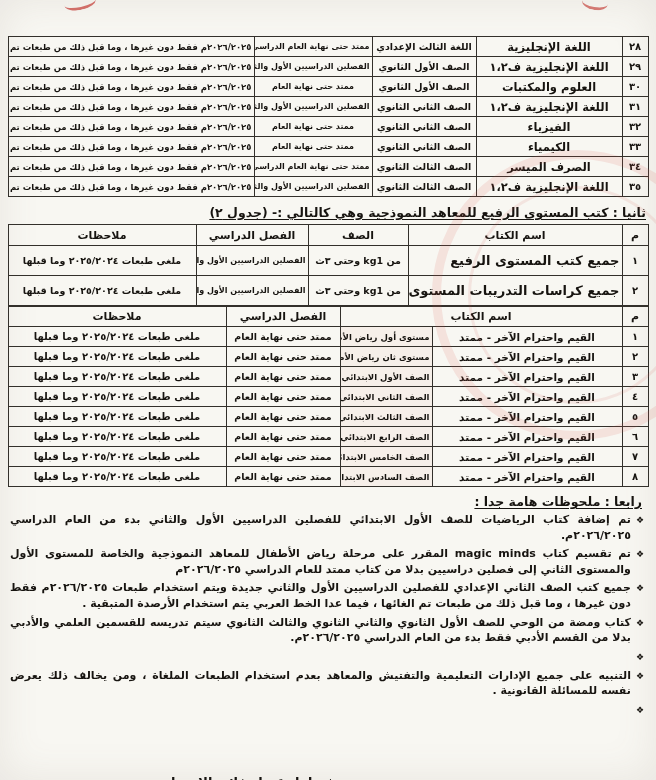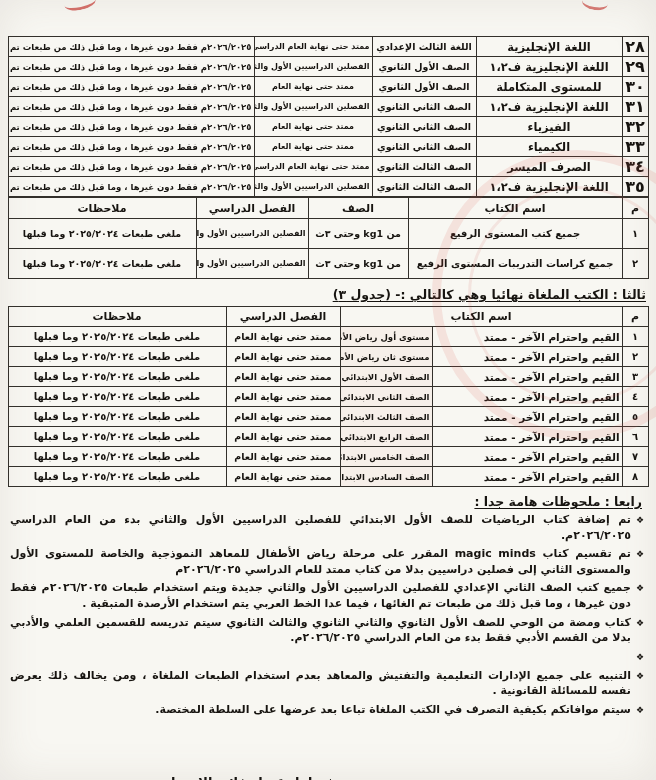--- a/index.html
+++ b/index.html
@@ -27,42 +27,42 @@
     border:1px solid #33302b;
     font-weight:bold;
     text-align:center;
     vertical-align:middle;
     padding:0 2px;
     overflow:hidden;
     white-space:nowrap;
   }
   
   .t1 tr   { height:20px; }
-  .t1 .c-num   { font-size:16px; }
+  .t1 .c-num   { font-size:10px; }
   .t1 .c-book  { font-size:11.5px; }
   .t1 .c-grade { font-size:9.5px; }
   .t1 .c-term  { font-size:8px; }
   .t1 .c-note  { font-size:8.5px; }
 
   
   .t2 thead tr { height:21px; }
   .t2 tbody tr { height:30px; }
   .t2 th       { font-size:11px; }
   .t2 .c-num   { font-size:10px; }
-  .t2 .c-book  { font-size:10px; }
+  .t2 .c-book  { font-size:13px;text-align:right; }
   .t2 .c-grade { font-size:9.5px; }
   .t2 .c-term  { font-size:8px; }
   .t2 .c-note  { font-size:9.5px; }
 
   
   .t3 thead tr { height:20px; }
   .t3 tbody tr { height:20px; }
   .t3 th       { font-size:11px; }
   .t3 .c-num   { font-size:10px; }
-  .t3 .c-book  { font-size:10.5px;text-align:right; }
+  .t3 .c-book  { font-size:10.5px; }
   .t3 .c-grade { font-size:8.5px; background:rgba(225,120,110,.06); }
   .t3 .c-term  { font-size:9.5px; }
   .t3 .c-note  { font-size:10px; }
 
   
   .heading {
     margin:8px 10px 4px;
     font-size:12.5px;
     font-weight:bold;
     text-decoration:underline;
@@ -143,21 +143,21 @@
       </tr>
       <tr>
         <td class="c-num">٢٩</td>
         <td class="c-book">اللغة الإنجليزية ف١،٢</td>
         <td class="c-grade">الصف الأول الثانوي</td>
         <td class="c-term">الفصلين الدراسيين الأول والثاني</td>
         <td class="c-note">٢٠٢٦/٢٠٢٥م فقط دون غيرها ، وما قبل ذلك من طبعات تم الغائها</td>
       </tr>
       <tr>
         <td class="c-num">٣٠</td>
-        <td class="c-book">للمستوى المتكاملة</td>
+        <td class="c-book">العلوم والمكتبات</td>
         <td class="c-grade">الصف الأول الثانوي</td>
         <td class="c-term">ممتد حتى نهاية العام</td>
         <td class="c-note">٢٠٢٦/٢٠٢٥م فقط دون غيرها ، وما قبل ذلك من طبعات تم الغائها</td>
       </tr>
       <tr>
         <td class="c-num">٣١</td>
         <td class="c-book">اللغة الإنجليزية ف١،٢</td>
         <td class="c-grade">الصف الثاني الثانوي</td>
         <td class="c-term">الفصلين الدراسيين الأول والثاني</td>
         <td class="c-note">٢٠٢٦/٢٠٢٥م فقط دون غيرها ، وما قبل ذلك من طبعات تم الغائها</td>
@@ -186,20 +186,21 @@
       <tr>
         <td class="c-num">٣٥</td>
         <td class="c-book">اللغة الإنجليزية ف١،٢</td>
         <td class="c-grade">الصف الثالث الثانوي</td>
         <td class="c-term">الفصلين الدراسيين الأول والثاني</td>
         <td class="c-note">٢٠٢٦/٢٠٢٥م فقط دون غيرها ، وما قبل ذلك من طبعات تم الغائها</td>
       </tr>
     </tbody>
   </table>
 
+  <div class="heading">ثانيا : كتب المستوى الرفيع للمعاهد النموذجية وهي كالتالي :- (جدول ٢)</div>
 
   <table class="t t2">
     <colgroup>
         <col style="width:26px">
         <col style="width:214px">
         <col style="width:100px">
         <col style="width:112px">
         <col style="width:188px">
       </colgroup>
     <thead>
@@ -222,21 +223,20 @@
       <tr>
         <td class="c-num">٢</td>
         <td class="c-book">جميع كراسات التدريبات المستوى الرفيع</td>
         <td class="c-grade">من kg1 وحتى ٣ث</td>
         <td class="c-term">الفصلين الدراسيين الأول والثاني</td>
         <td class="c-note">ملغى طبعات ٢٠٢٥/٢٠٢٤ وما قبلها</td>
       </tr>
     </tbody>
   </table>
 
-  <div class="heading">ثالثا : الكتب الملغاة نهائيا وهي كالتالي :- (جدول ٣)</div>
 
   <table class="t t3">
     <colgroup>
         <col style="width:26px">
         <col style="width:190px">
         <col style="width:92px">
         <col style="width:114px">
         <col style="width:218px">
       </colgroup>
     <thead>
@@ -328,19 +328,18 @@
     </div>
     <div class="bullet">
       <span class="marker">❖</span>
     </div>
     <div class="bullet">
       <span class="marker">❖</span>
       <span class="btext">التنبيه على جميع الإدارات التعليمية والتفتيش والمعاهد بعدم استخدام الطبعات الملغاة ، ومن يخالف ذلك يعرض نفسه للمسائلة القانونية .</span>
     </div>
     <div class="bullet">
       <span class="marker">❖</span>
-      <span class="btext">سيتم موافاتكم بكيفية التصرف في الكتب الملغاة تباعا بعد عرضها على السلطة المختصة.</span>
     </div>
   </div>
 
   <div class="footer-partial">وتفضلوا بقبول فائق الاحترام ،،،</div>
 
 </div>
 
 </body></html>

